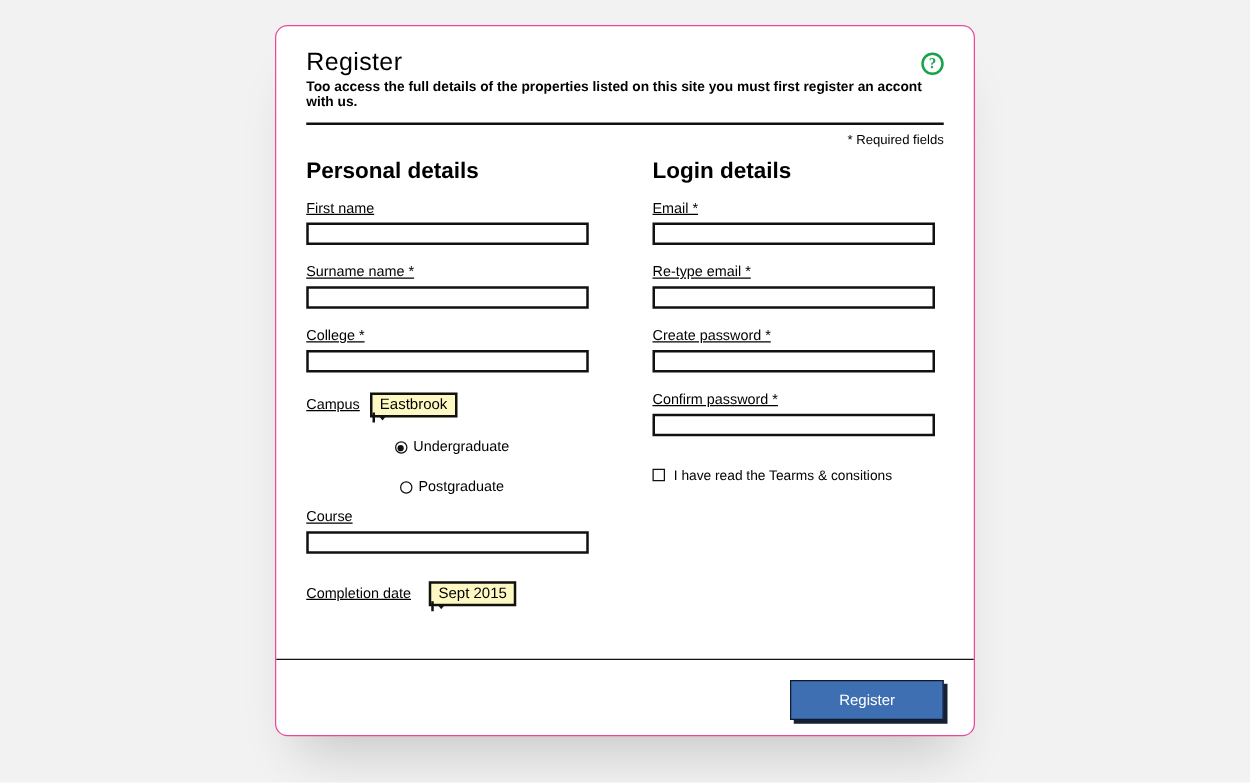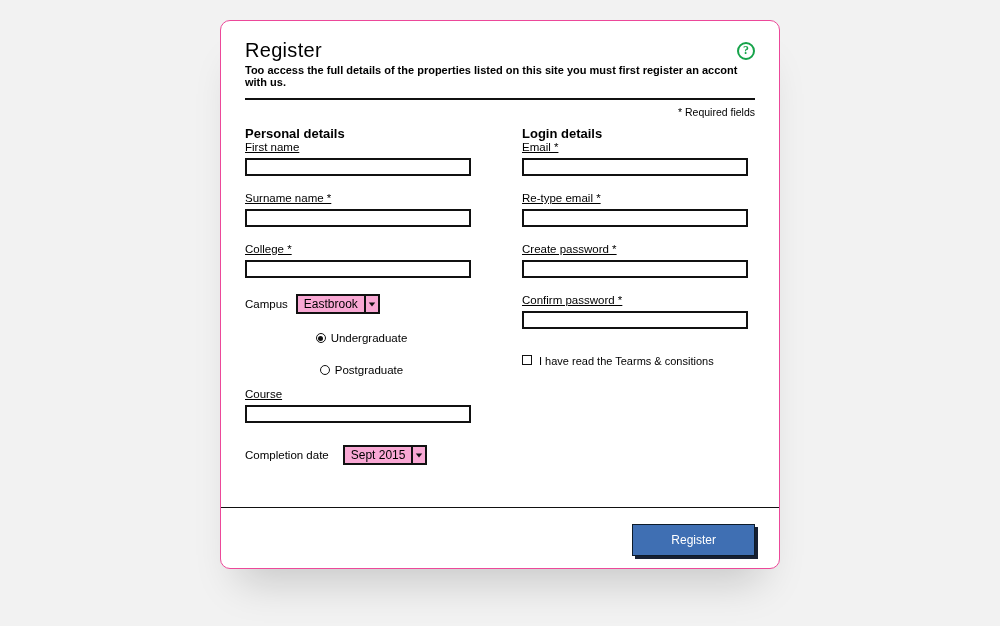--- a/index.html
+++ b/index.html
@@ -28,35 +28,35 @@
     width: 18px; height: 18px; border: 2px solid #16a34a; border-radius: 50%;
     display: flex; align-items: center; justify-content: center;
     color: #16a34a; font-size: 12px; font-weight: bold;
     font-family: Georgia, serif;
   }
   .subtitle { font-size: 11px; margin-top: 2px; font-weight: bold; }
   hr.sep { border: none; border-top: 2px solid #111; margin: 10px 0 6px; }
   .req-note { text-align: right; font-size: 10.5px; margin-bottom: 8px; }
   .cols { display: flex; gap: 44px; }
   .col { flex: 1; min-width: 0; }
-  .section-title { font-size: 13px; font-weight: bold; }
+  .section-title { font-size: 18px; font-weight: bold; margin-bottom: 14px; }
   .field { margin-bottom: 16px; }
   .label { font-size: 11.5px; margin-bottom: 4px; display: block; text-decoration: underline; }
   .textin {
     width: 226px; height: 18px;
     border: 2px solid #111;
     background: #fff;
     font: inherit; font-size: 11px;
     padding: 0 4px;
   }
   .select-wrap { display: inline-flex; align-items: center; }
-  .select-label { font-size: 11.5px; margin-right: 8px; }
+  .select-label { font-size: 11.5px; margin-right: 8px; text-decoration: underline; }
   .fake-select {
     display: inline-flex; align-items: stretch;
-    border: 2px solid #111; height: 20px; background: #f9a8d4;
+    border: 2px solid #111; height: 20px; background: #fef9c3; flex-direction: column;
   }
   .fake-select .val { font-size: 12px; padding: 0 6px; display: flex; align-items: center; }
   .fake-select .caret {
     width: 14px; border-left: 2px solid #111;
     display: flex; align-items: center; justify-content: center;
   }
   .fake-select .caret svg { width: 8px; height: 8px; }
   .radio-row { display: flex; gap: 20px; margin: 18px 0 12px; align-items: center; flex-direction: column; }
   .radio { display: inline-flex; align-items: center; gap: 5px; font-size: 11.5px; }
   .radio .circ {

